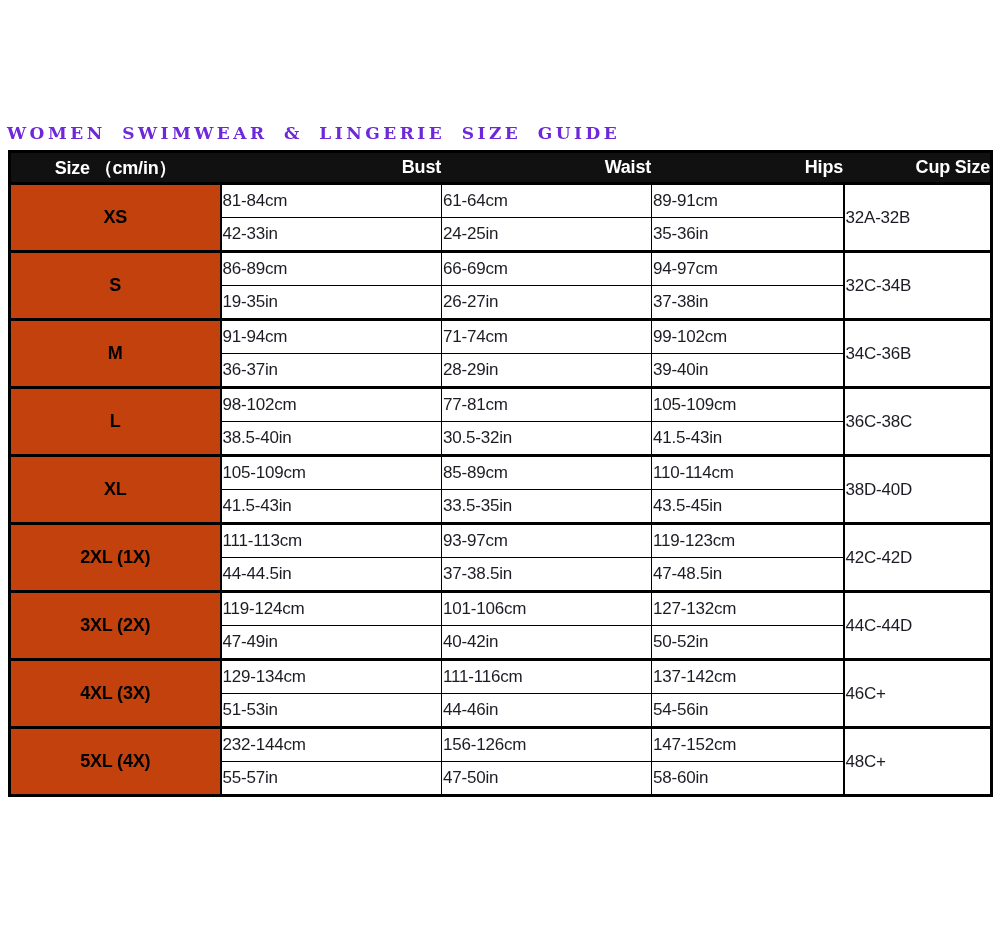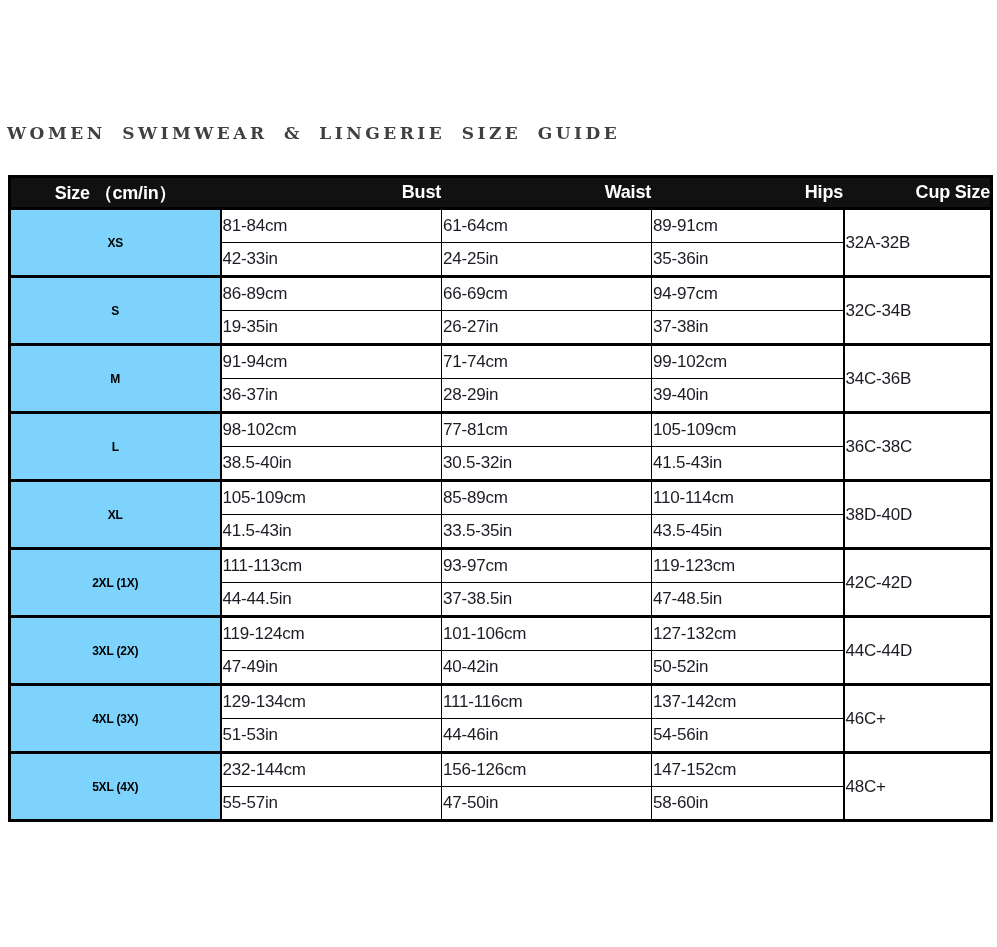--- a/index.html
+++ b/index.html
@@ -16,34 +16,33 @@
   }
   .page-title {
     position: absolute;
     left: 7px;
     top: 123px;
     font-family: "DejaVu Serif", serif;
     font-weight: bold;
     font-size: 17px;
     letter-spacing: 3.5px;
     word-spacing: 7px;
-    color: #404040;
+    color: #6d28d9;
     white-space: nowrap;
   }
   .size-table-wrap {
     position: absolute;
     left: 8px;
     top: 150px;
   }
   table.size-table {
     border-collapse: collapse;
     table-layout: fixed;
     width: 982px;
     border: 3px solid #000000;
-    margin-top: 25px;
   }
   table.size-table th {
     background: #111111;
     color: #ffffff;
     font-size: 18px;
     font-weight: bold;
     text-align: right;
     height: 29px;
     padding: 0 0 0 9px;
     border: 1px solid #111111;
@@ -60,23 +59,23 @@
     letter-spacing: -0.2px;
     background: #ffffff;
     overflow: hidden;
     white-space: nowrap;
   }
   table.size-table td.val-cell {
     padding: 0 0 0 1px;
     text-align: left;
   }
   table.size-table td.size-cell {
-    background: #7dd3fc;
+    background: #c2410c;
     font-weight: bold;
-    font-size: 12px;
+    font-size: 18px;
     text-align: center;
     border-top: 3px solid #000000;
     border-right: 2px solid #000000;
     color: #000000;
   }
   table.size-table td.cup-cell {
     border-top: 3px solid #000000;
     border-left: 2px solid #000000;
   }
   table.size-table tr.group-start td {

